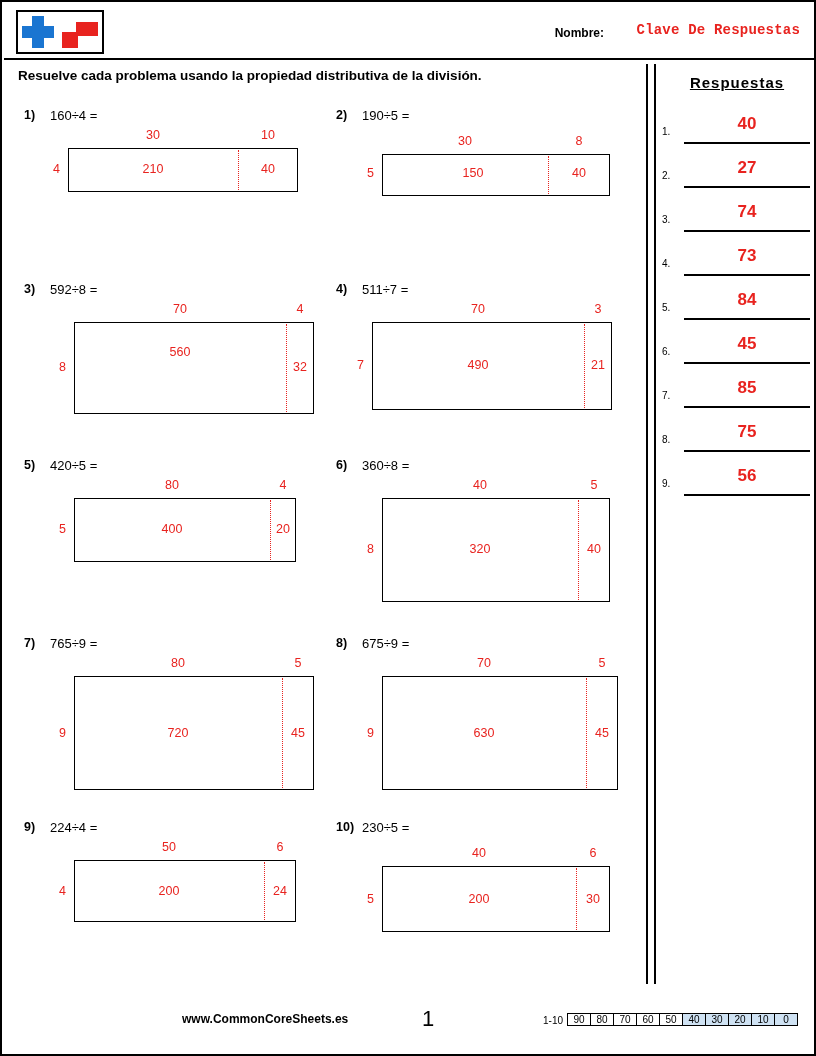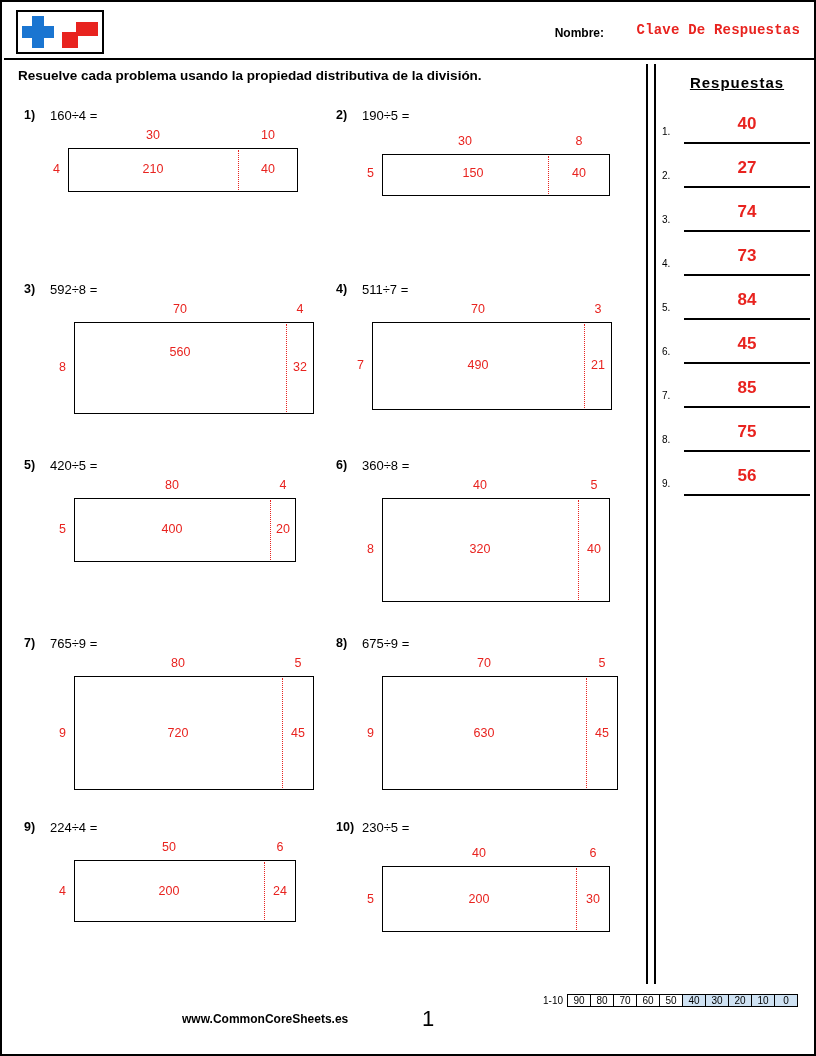--- a/index.html
+++ b/index.html
@@ -106,21 +106,21 @@
   }
   .footer-url {
     position:absolute; left:180px; bottom:28px;
     font-size:12px; font-weight:bold; color:#000;
   }
   .page-num {
     position:absolute; left:420px; bottom:22px; font-size:22px;
   }
   .scale {
     position:absolute; right:16px; bottom:28px; height:32px;
-    display:flex; align-items:flex-start; font-size:10px;
+    display:flex; align-items:flex-end; font-size:10px;
   }
   .scale .rng {
     padding:1px 4px 0 4px; display:flex; align-items:center;
   }
   .scale .cell {
     border:1px solid #000; border-right:none; width:22px;
     display:flex; align-items:center; justify-content:center;
     background:#fff;
   }
   .scale .cell:last-child { border-right:1px solid #000; }

